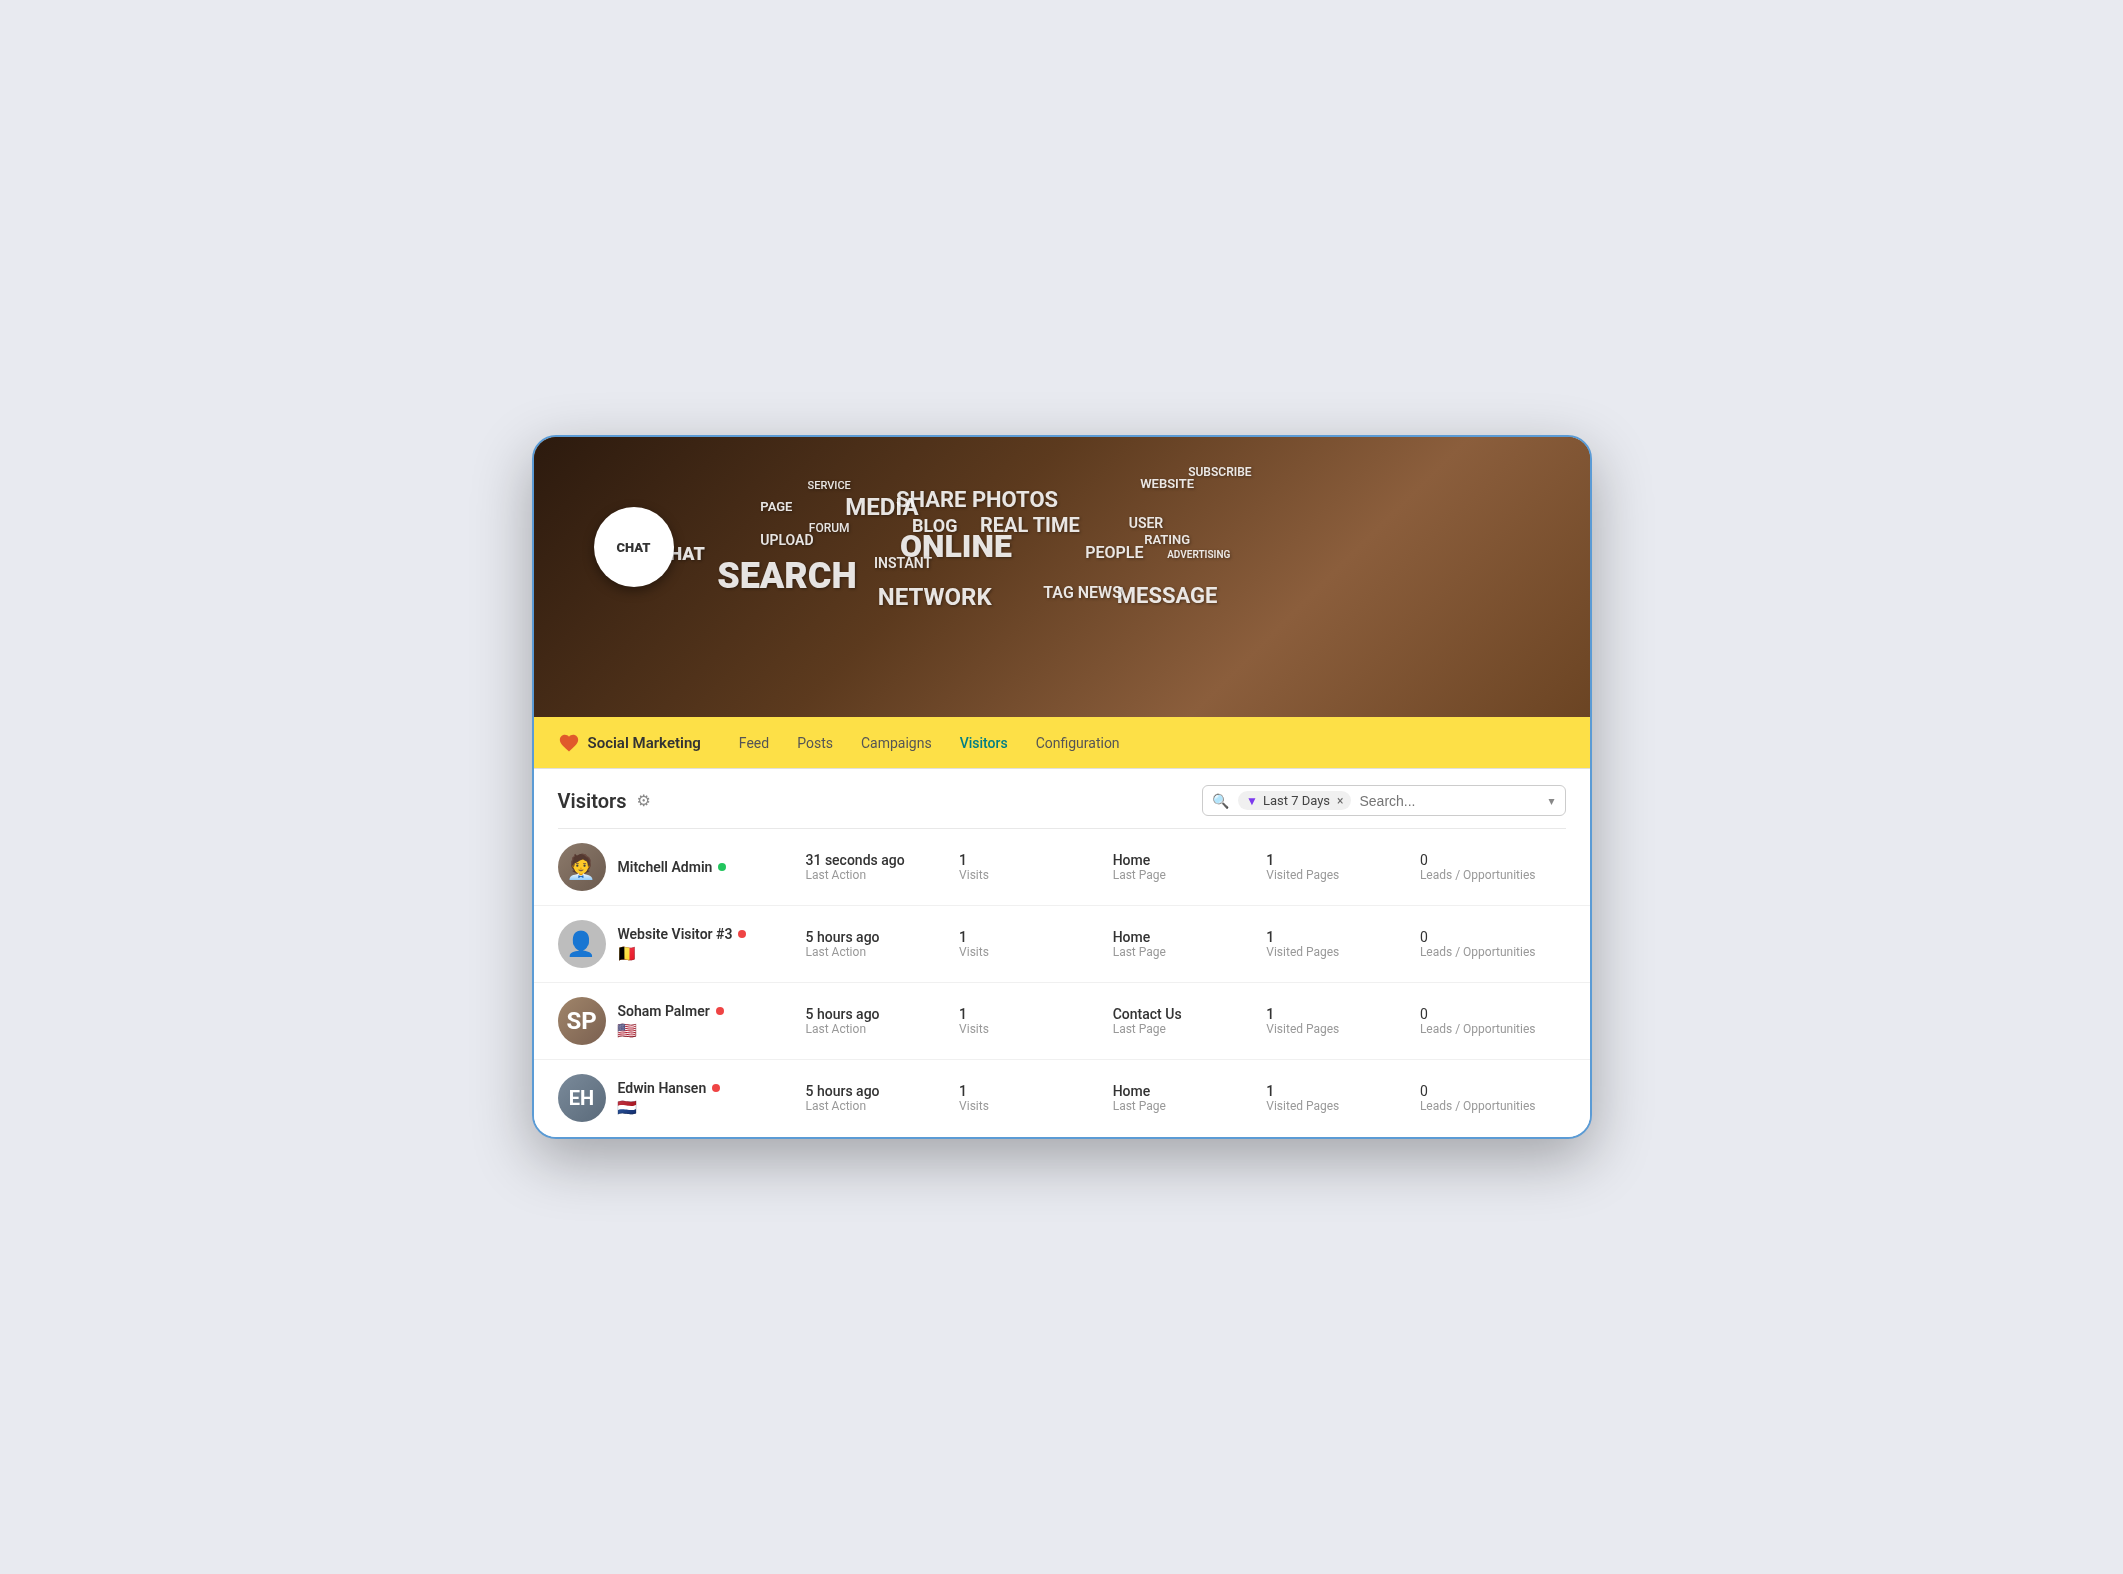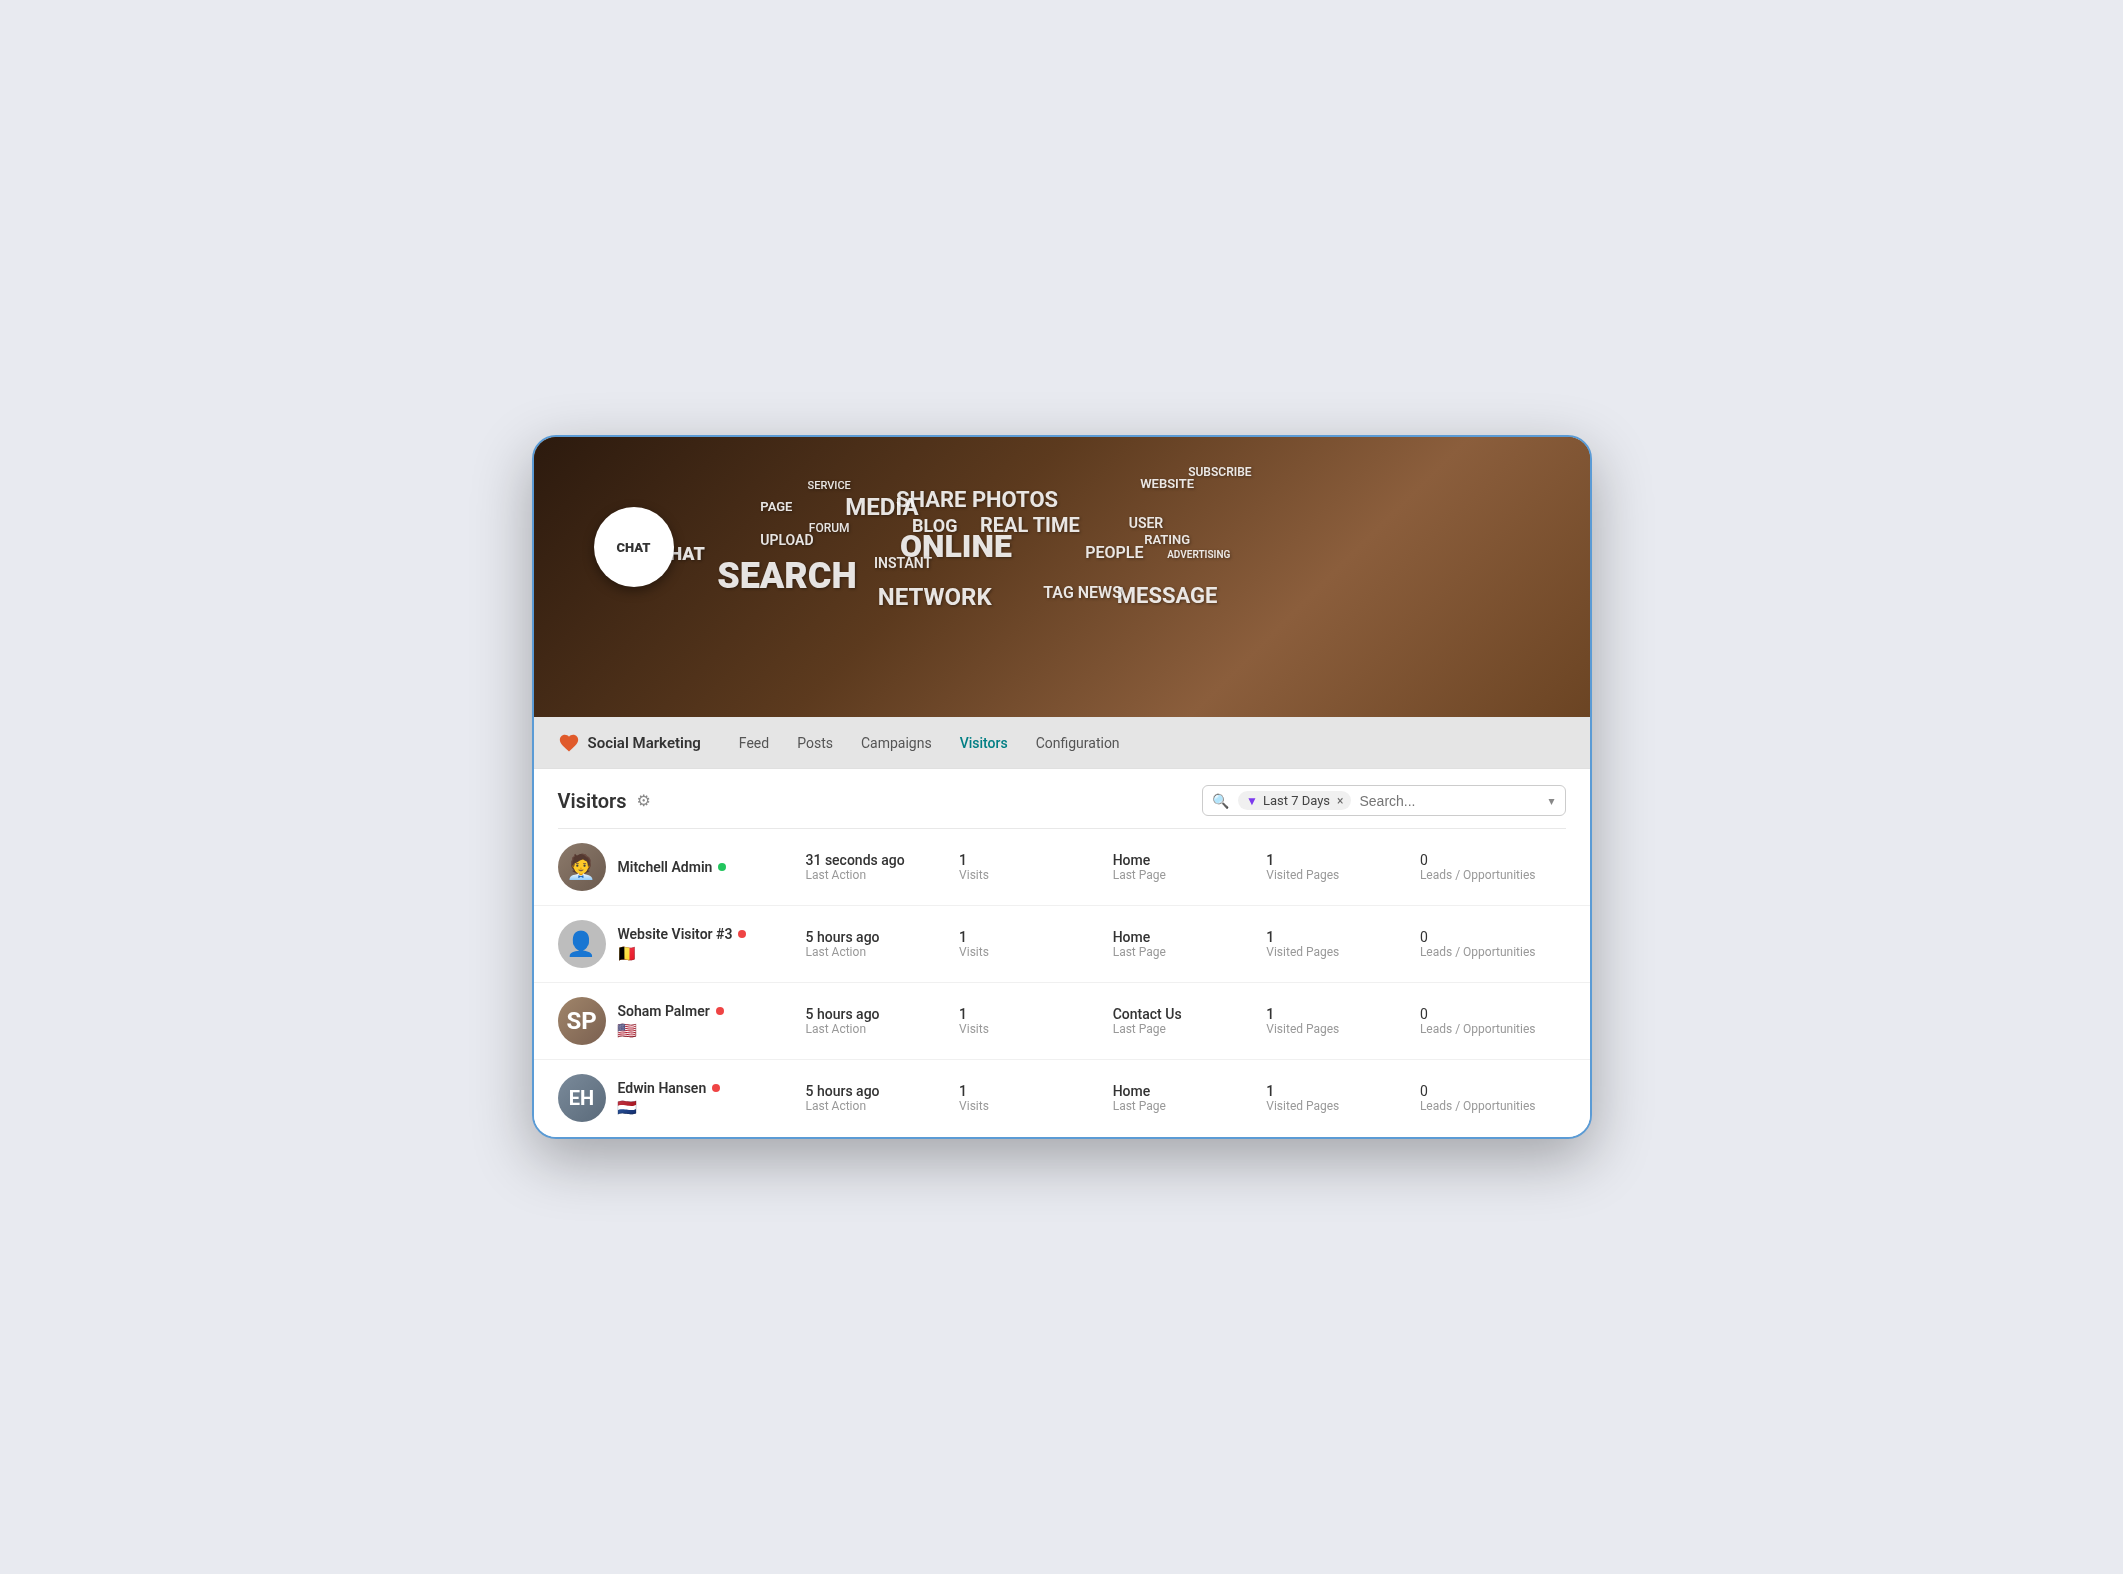--- a/index.html
+++ b/index.html
@@ -91,21 +91,21 @@
       min-height: 420px;
     }
 
     
     .nav-bar {
       display: flex;
       align-items: center;
       padding: 0 24px;
       height: 52px;
       border-bottom: 1px solid #e0e0e0;
-      background: #e5e5e5;
+      background: #fde047;
       gap: 24px;
     }
 
     .nav-logo {
       display: flex;
       align-items: center;
       gap: 8px;
     }
 
     .nav-logo-icon {

